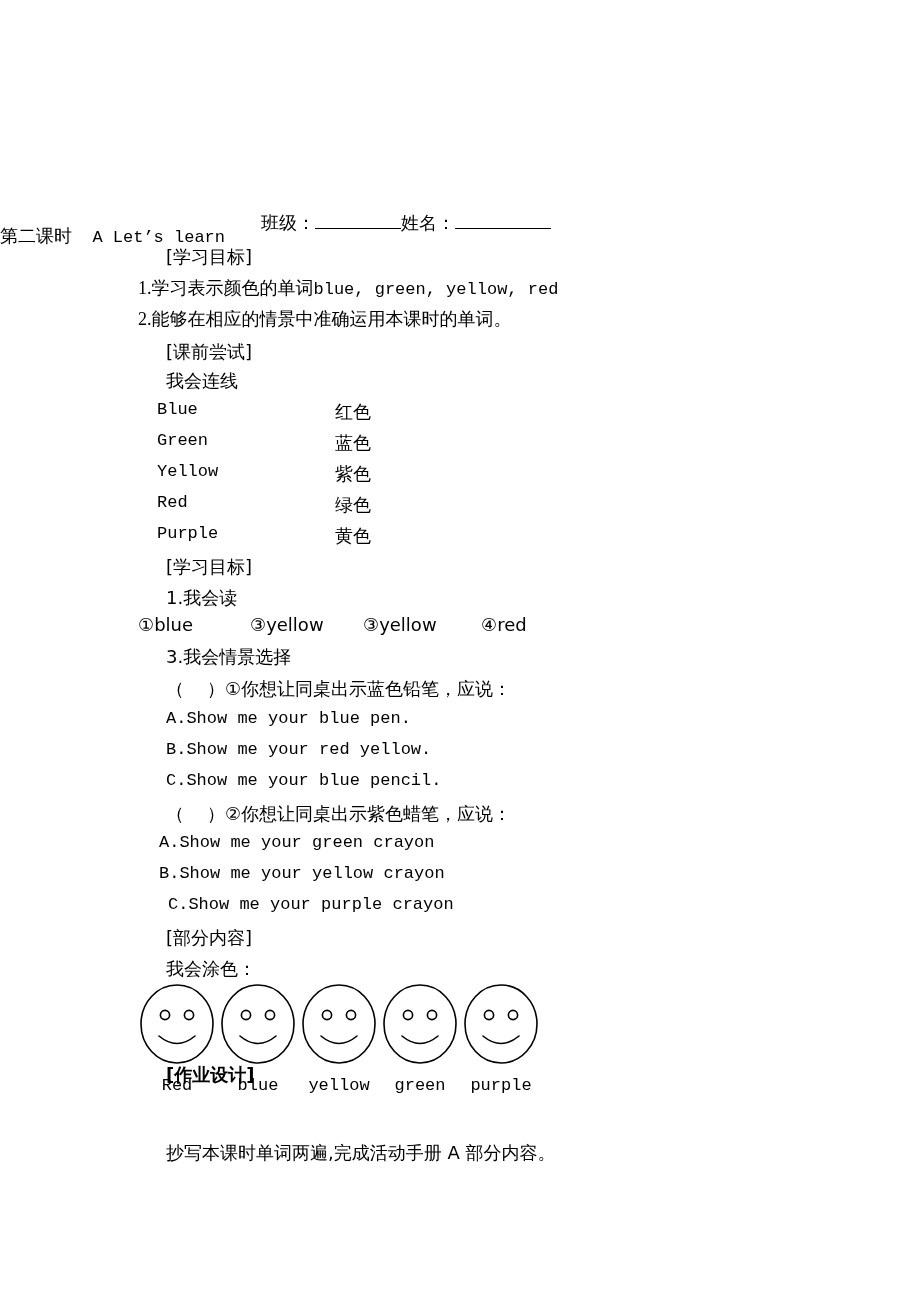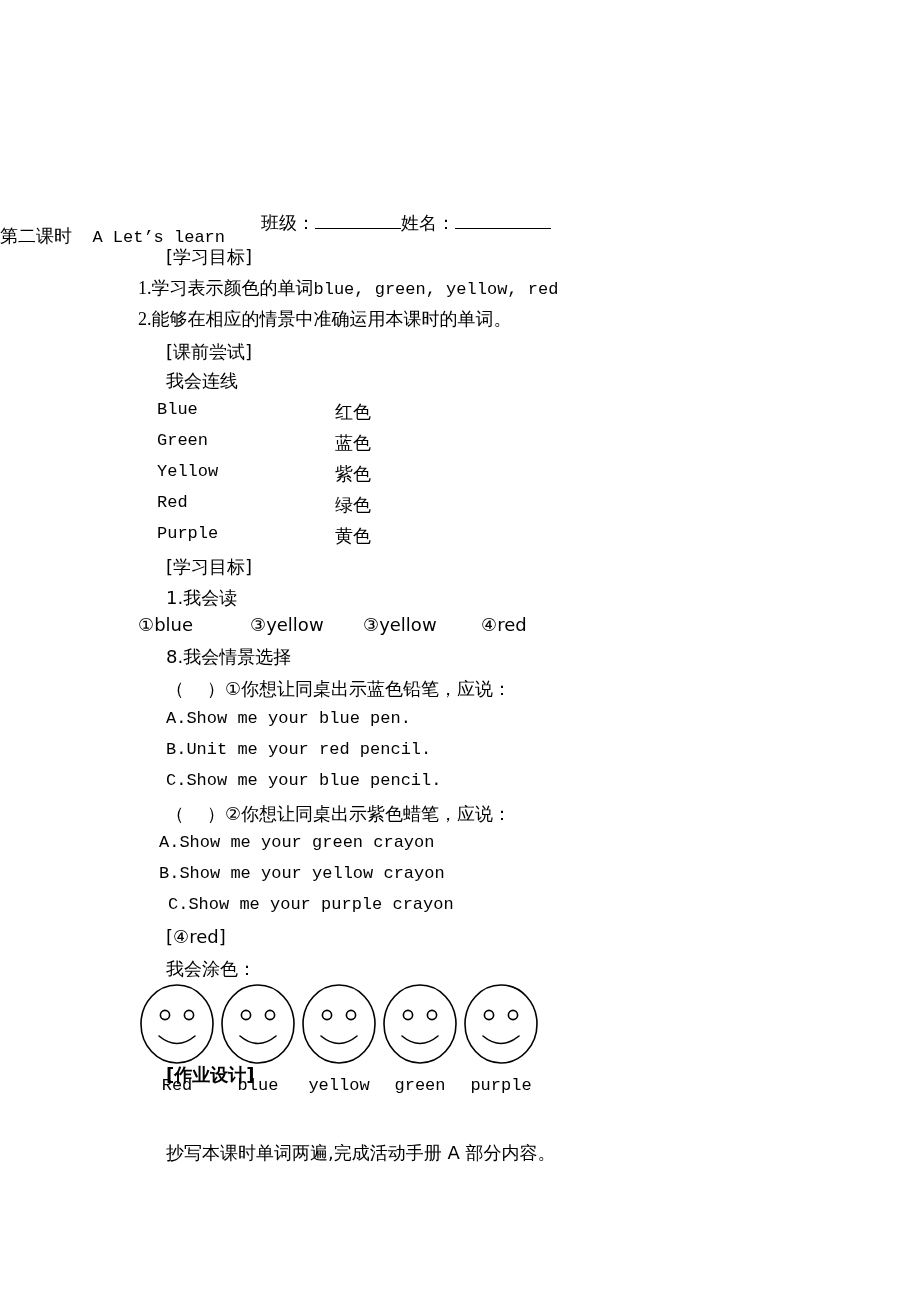--- a/index.html
+++ b/index.html
@@ -179,33 +179,33 @@
 
   <div class="line cnline" style="left:138px; top:555px;">[学习目标]</div>
 
   <div class="line cnline" style="left:138px; top:586px;">1.我会读</div>
 
   <div class="line mixed" style="left:138px; top:614px;"><span>①blue</span></div>
   <div class="line mixed" style="left:250px; top:614px;"><span>③yellow</span></div>
   <div class="line mixed" style="left:363px; top:614px;"><span>③yellow</span></div>
   <div class="line mixed" style="left:481px; top:614px;"><span>④red</span></div>
 
-  <div class="line cnline" style="left:138px; top:645px;">8.我会情景选择</div>
+  <div class="line cnline" style="left:138px; top:645px;">3.我会情景选择</div>
 
   <div class="line cnline" style="left:138px; top:677px;">（    ）①你想让同桌出示蓝色铅笔，应说：</div>
   <div class="line enmono" style="left:166px; top:709px;text-align:right;">A.Show me your blue pen.</div>
-  <div class="line enmono" style="left:166px; top:740px;">B.Unit me your red pencil.</div>
+  <div class="line enmono" style="left:166px; top:740px;">B.Show me your red yellow.</div>
   <div class="line enmono" style="left:166px; top:771px;">C.Show me your blue pencil.</div>
 
   <div class="line enmono" style="left:159px; top:833px;">A.Show me your green crayon</div>
   <div class="line cnline" style="left:138px; top:802px;">（    ）②你想让同桌出示紫色蜡笔，应说：</div>
   <div class="line enmono" style="left:159px; top:864px;">B.Show me your yellow crayon</div>
   <div class="line enmono" style="left:168px; top:895px;">C.Show me your purple crayon</div>
 
-  <div class="line cnline" style="left:138px; top:926px;">[④red]</div>
+  <div class="line cnline" style="left:138px; top:926px;">[部分内容]</div>
   <div class="line cnline" style="left:138px; top:957px;">我会涂色：</div>
 
   <div class="faces">
 
     <div class="face" style="left:0px;">
       <svg width="76" height="82" viewBox="0 0 76 82">
         <ellipse cx="38" cy="41" rx="36" ry="39" fill="none" stroke="#000" stroke-width="1.6"></ellipse>
         <circle cx="26" cy="32" r="4.6" fill="none" stroke="#000" stroke-width="1.6"></circle>
         <circle cx="50" cy="32" r="4.6" fill="none" stroke="#000" stroke-width="1.6"></circle>
         <path d="M20 53 Q38 68 56 53" fill="none" stroke="#000" stroke-width="1.6" stroke-linecap="round"></path>

